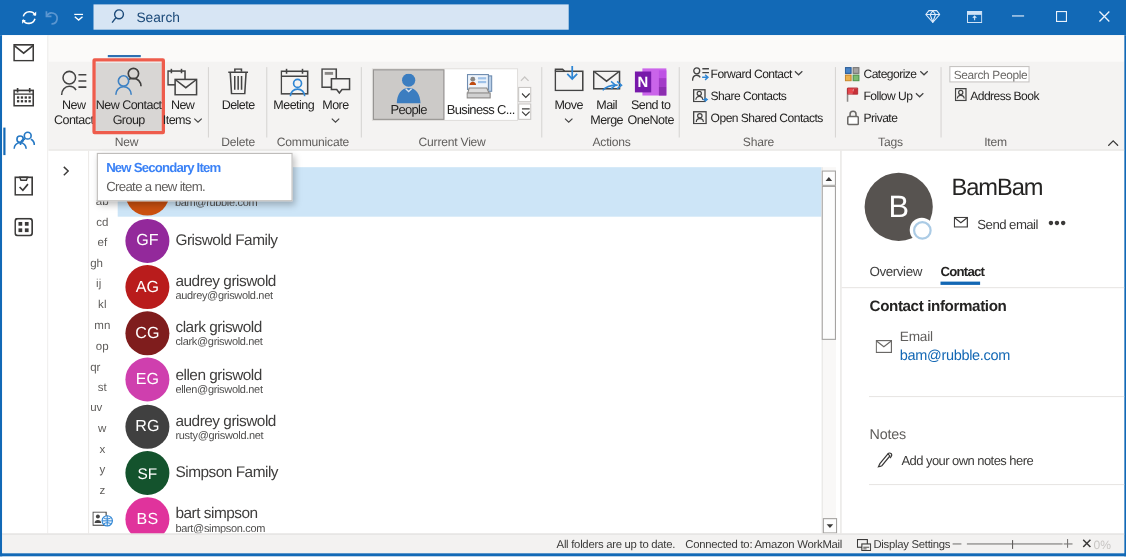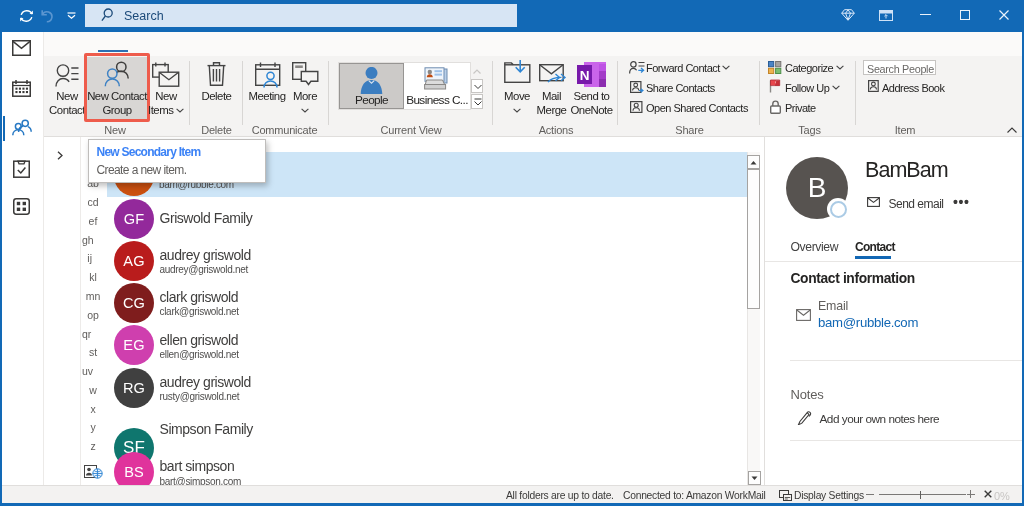--- a/index.html
+++ b/index.html
@@ -360,21 +360,21 @@
 <div class="ab" style="left:159.5px;top:264.1px;font-size:10px;letter-spacing:-.3px;color:#4f4e4d">audrey@griswold.net</div>
 <div class="ab ct" style="left:114px;top:283.1px;width:40px;height:40px;border-radius:50%;background:#7f1d1d;color:#fff;font-size:14.6px;letter-spacing:.1px">CG</div>
 <div class="ab" style="left:159.5px;top:289.2px;font-size:14px;letter-spacing:-.45px;color:#3f3e3d">clark griswold</div>
 <div class="ab" style="left:159.5px;top:306.4px;font-size:10px;letter-spacing:-.3px;color:#4f4e4d">clark@griswold.net</div>
 <div class="ab ct" style="left:114px;top:325.4px;width:40px;height:40px;border-radius:50%;background:#cf3fae;color:#fff;font-size:14.6px;letter-spacing:.1px">EG</div>
 <div class="ab" style="left:159.5px;top:331.5px;font-size:14px;letter-spacing:-.45px;color:#3f3e3d">ellen griswold</div>
 <div class="ab" style="left:159.5px;top:348.7px;font-size:10px;letter-spacing:-.3px;color:#4f4e4d">ellen@griswold.net</div>
 <div class="ab ct" style="left:114px;top:367.7px;width:40px;height:40px;border-radius:50%;background:#404040;color:#fff;font-size:14.6px;letter-spacing:.1px">RG</div>
 <div class="ab" style="left:159.5px;top:373.8px;font-size:14px;letter-spacing:-.45px;color:#3f3e3d">audrey griswold</div>
 <div class="ab" style="left:159.5px;top:391.0px;font-size:10px;letter-spacing:-.3px;color:#4f4e4d">rusty@griswold.net</div>
-<div class="ab ct" style="left:114px;top:428px;width:40px;height:40px;border-radius:50%;background:#0f766e;color:#fff;font-size:17px;letter-spacing:.1px">SF</div>
+<div class="ab ct" style="left:114px;top:410.0px;width:40px;height:40px;border-radius:50%;background:#14532d;color:#fff;font-size:14px;letter-spacing:.1px">SF</div>
 <div class="ab" style="left:159.5px;top:421.3px;font-size:14px;letter-spacing:-.45px;color:#3f3e3d">Simpson Family</div>
 <div class="ab ct" style="left:114px;top:452.3px;width:40px;height:40px;border-radius:50%;background:#e0339c;color:#fff;font-size:14.6px;letter-spacing:.1px">BS</div>
 <div class="ab" style="left:159.5px;top:458.4px;font-size:14px;letter-spacing:-.45px;color:#3f3e3d">bart simpson</div>
 <div class="ab" style="left:159.5px;top:475.6px;font-size:10px;letter-spacing:-.3px;color:#4f4e4d">bart@simpson.com</div>
 
 <div class="ab" style="left:747px;top:152px;width:13px;height:333px;background:#f9f8f7;border-left:1px solid #e8e6e4"></div>
 <div class="ab" style="left:747px;top:155px;width:13px;height:13.5px;background:#fdfdfd;border:1px solid #a5a3a1"></div>
 <svg class="ab" style="left:750px;top:159.5px" width="7" height="5" viewBox="0 0 7 5">
       <path d="M0.5 4.5L3.5 1l3 3.5z" fill="#3b3a39"></path>
     </svg>

